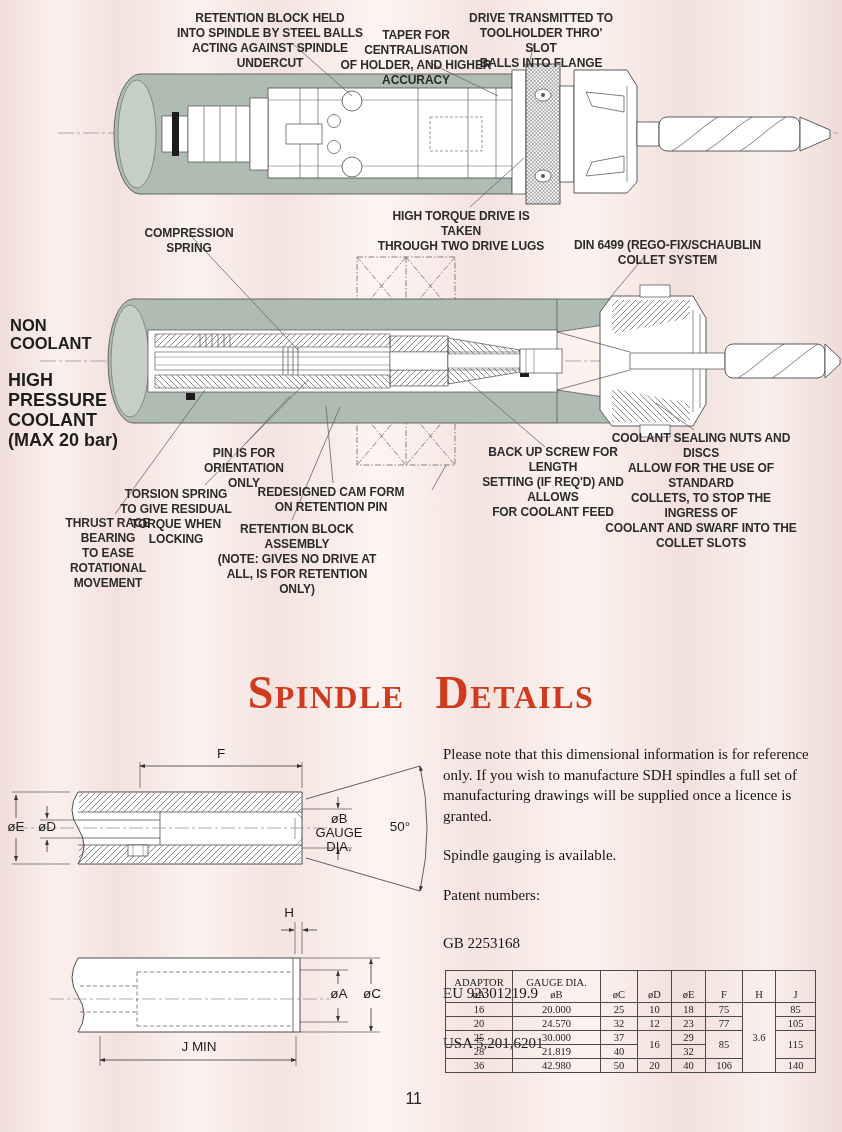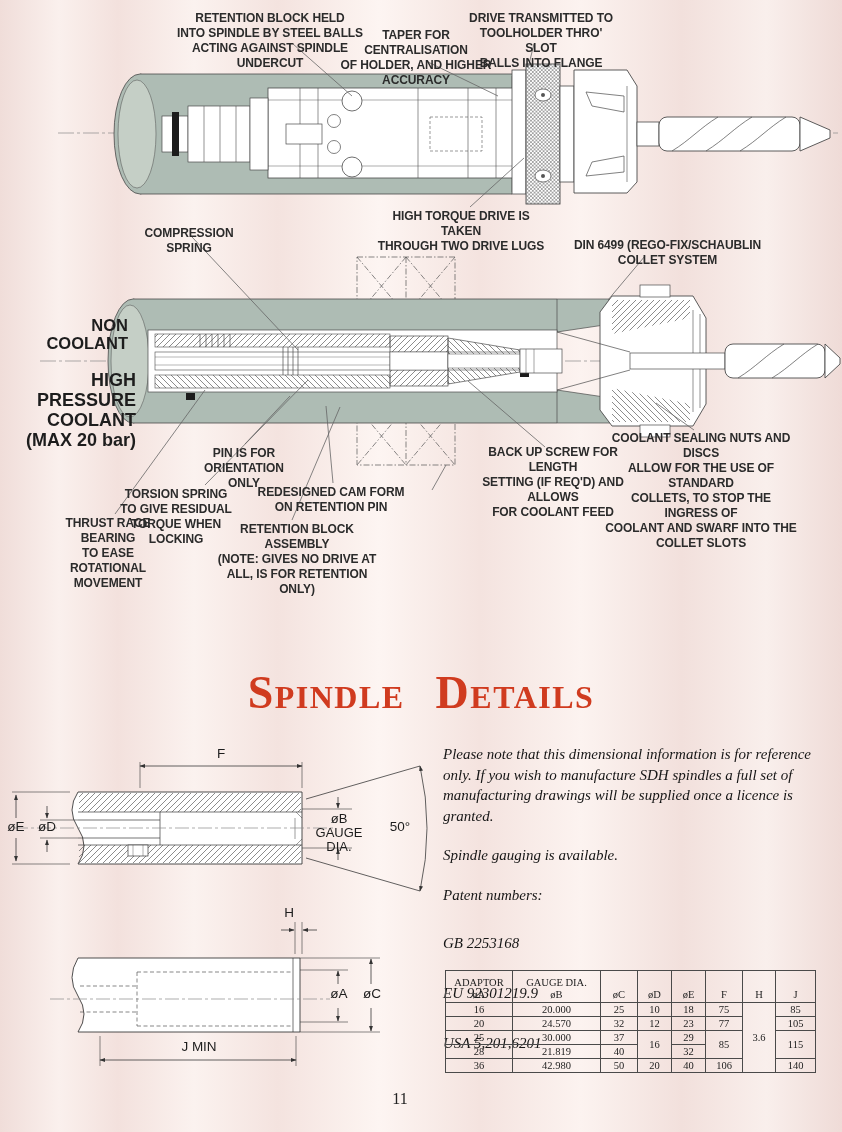--- a/index.html
+++ b/index.html
@@ -3,38 +3,38 @@
 <meta charset="utf-8">
 <style>
   html,body{margin:0;padding:0;background:#888;}
   .page{position:relative;width:842px;height:1132px;overflow:hidden;margin:0 auto;
     background:linear-gradient(90deg,#f0ddd9 0%,#faf0ed 7%,#f3e1dd 14%,#fbf2ef 23%,#f4e3df 33%,#fdf5f2 45%,#f4e3df 57%,#fcf3f0 69%,#f2e0dc 81%,#f9efec 91%,#efdbd7 100%);
     font-family:"Liberation Sans",sans-serif;color:#222;}
   .drawings{position:absolute;left:0;top:0;}
   .ann{position:absolute;font-size:12px;font-weight:700;line-height:1.25;text-align:center;
     white-space:pre-line;color:#2b2b2b;letter-spacing:-0.1px;}
   .side-label{position:absolute;font-weight:700;color:#1d1d1d;white-space:pre-line;
-    text-align:right;line-height:1.12;}
+    text-align:left;line-height:1.12;}
   .dim{position:absolute;font-size:13.5px;color:#1d1d1d;text-align:center;
     white-space:pre-line;line-height:1.08;}
   .title{position:absolute;left:0;width:842px;top:666px;margin:0;text-align:center;
     font-family:"Liberation Serif",serif;font-variant:small-caps;font-weight:700;
     font-size:46px;letter-spacing:1.5px;word-spacing:18px;color:#d03b1f;}
   .info{position:absolute;left:443px;top:744px;width:394px;
-    font-family:"Liberation Serif",serif;font-size:15px;line-height:1.37;color:#161616;font-style:italic;}
+    font-family:"Liberation Serif",serif;font-size:15px;line-height:1.37;color:#161616;}
   .info p{margin:0;}
   .info .gap{margin-top:19px;}
   .info .patent-line{line-height:1.45;margin-top:28px;}
   .spec-table{position:absolute;left:445px;top:970px;border-collapse:collapse;
     font-family:"Liberation Serif",serif;font-size:10.5px;color:#222;table-layout:fixed;}
   .spec-table th,.spec-table td{border:1px solid #4a4a4a;text-align:center;padding:0;
     font-weight:400;height:13px;line-height:12px;overflow:hidden;font-family:Liberation Serif, serif;}
   .spec-table thead th{height:30px;vertical-align:bottom;padding-bottom:1px;}
-  .pagenum{position:absolute;left:378px;top:1090px;width:44px;text-align:center;
-    font-family:Liberation Serif, serif;font-size:16px;color:#222;}
+  .pagenum{position:absolute;left:378px;top:1090px;width:44px;text-align:right;
+    font-family:Liberation Sans, sans-serif;font-size:16px;color:#222;}
 </style>
 </head>
 <body>
 
 <div class="page">
 
   <svg class="drawings" width="842" height="1132" viewBox="0 0 842 1132">
     <defs>
       <pattern id="h1" patternUnits="userSpaceOnUse" width="6" height="6">
         <path d="M-1,7 L7,-1" stroke="#5a5a5a" stroke-width="0.7"></path>

